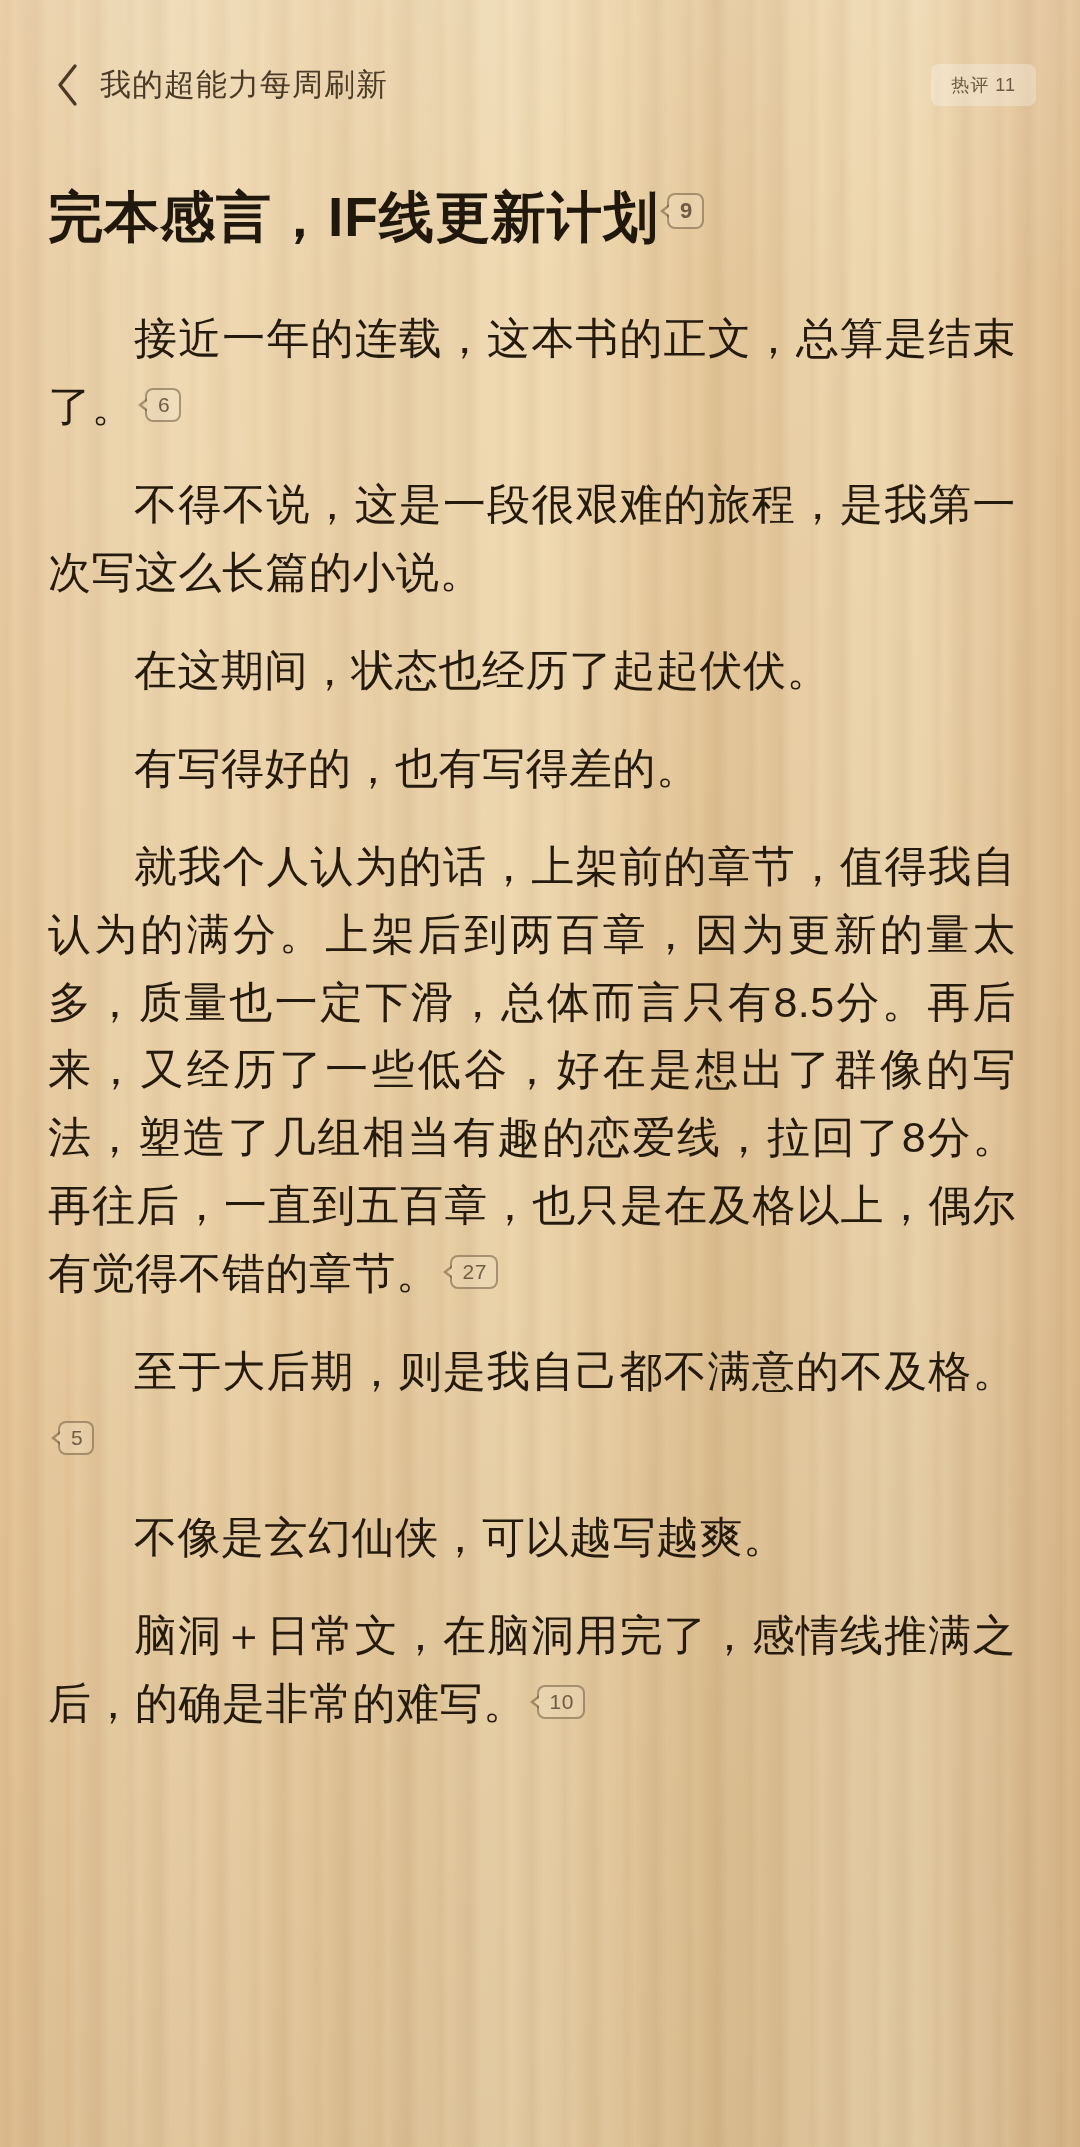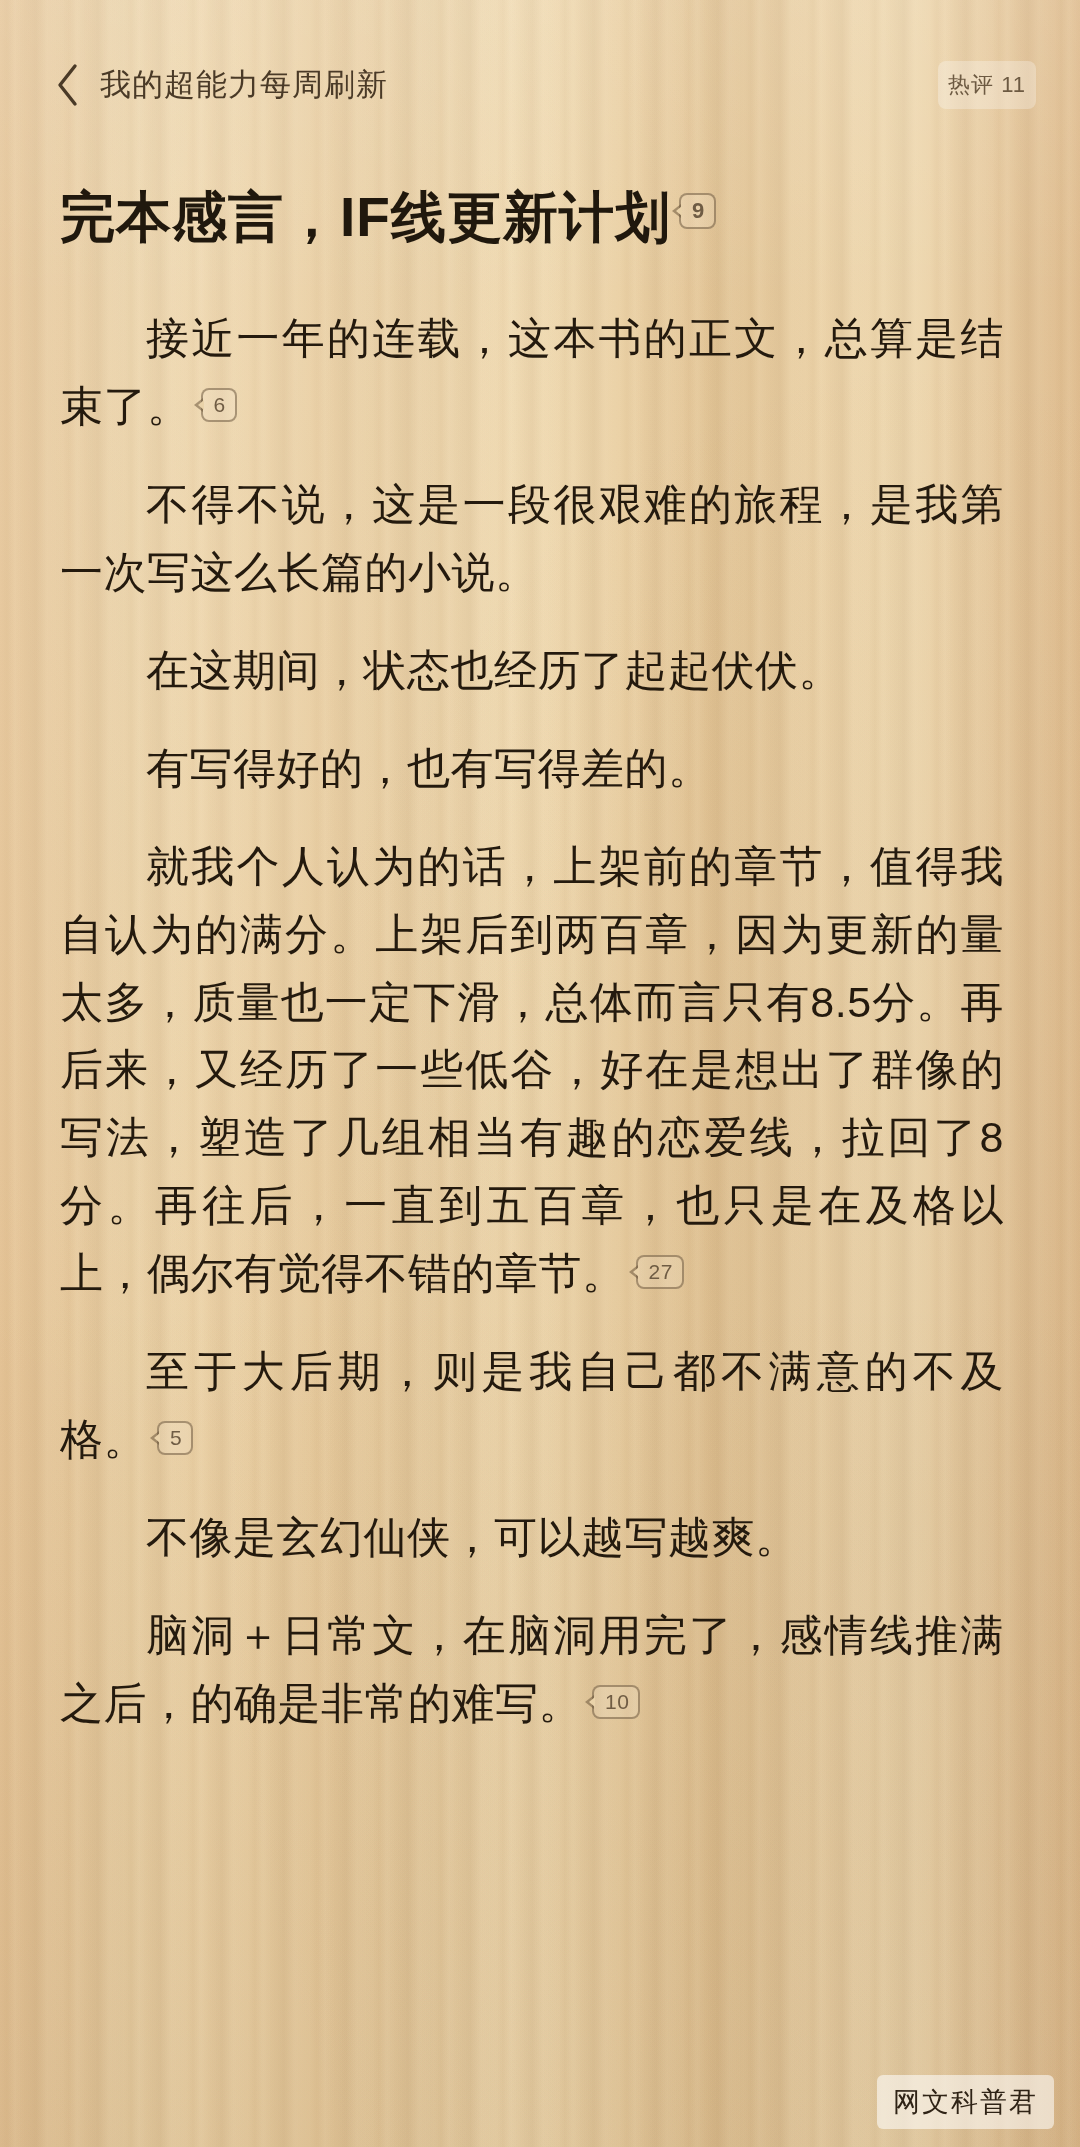--- a/index.html
+++ b/index.html
@@ -67,34 +67,34 @@
     color: #4a3a27;
     letter-spacing: 1px;
     white-space: nowrap;
     font-weight: 400;
     flex: 1 1 auto;
     overflow: hidden;
     text-overflow: ellipsis;
   }
   .hot-badge {
     flex: 0 0 auto;
-    font-size: 22px;
+    font-size: 18px;
     color: #6d5a42;
     background: rgba(255,255,255,0.28);
     border-radius: 8px;
-    padding: 9px 10px;
+    padding: 9px 20px;
     letter-spacing: 1px;
     white-space: nowrap;
   }
 
   
   .content {
     position: absolute;
     top: 150px; left: 0; right: 0; bottom: 0;
-    padding: 0 60px;
+    padding: 0 48px;
     z-index: 4;
   }
   .chapter-title {
     font-size: 55px;
     font-weight: 700;
     color: #20180d;
     letter-spacing: 1px;
     line-height: 1.22;
     margin: 30px 0 54px 0;
     display: block;
@@ -221,15 +221,14 @@
     <p class="para">
       <span>不像是玄幻仙侠，可以越写越爽。</span>
     </p>
 
     <p class="para">
       <span>脑洞＋日常文，在脑洞用完了，感情线推满之后，的确是非常的难写。</span><span class="cbub">10</span>
     </p>
 
   </div>
 
-  <div class="watermark">网文科普君</div>
 
 </div>
 
 </body></html>

